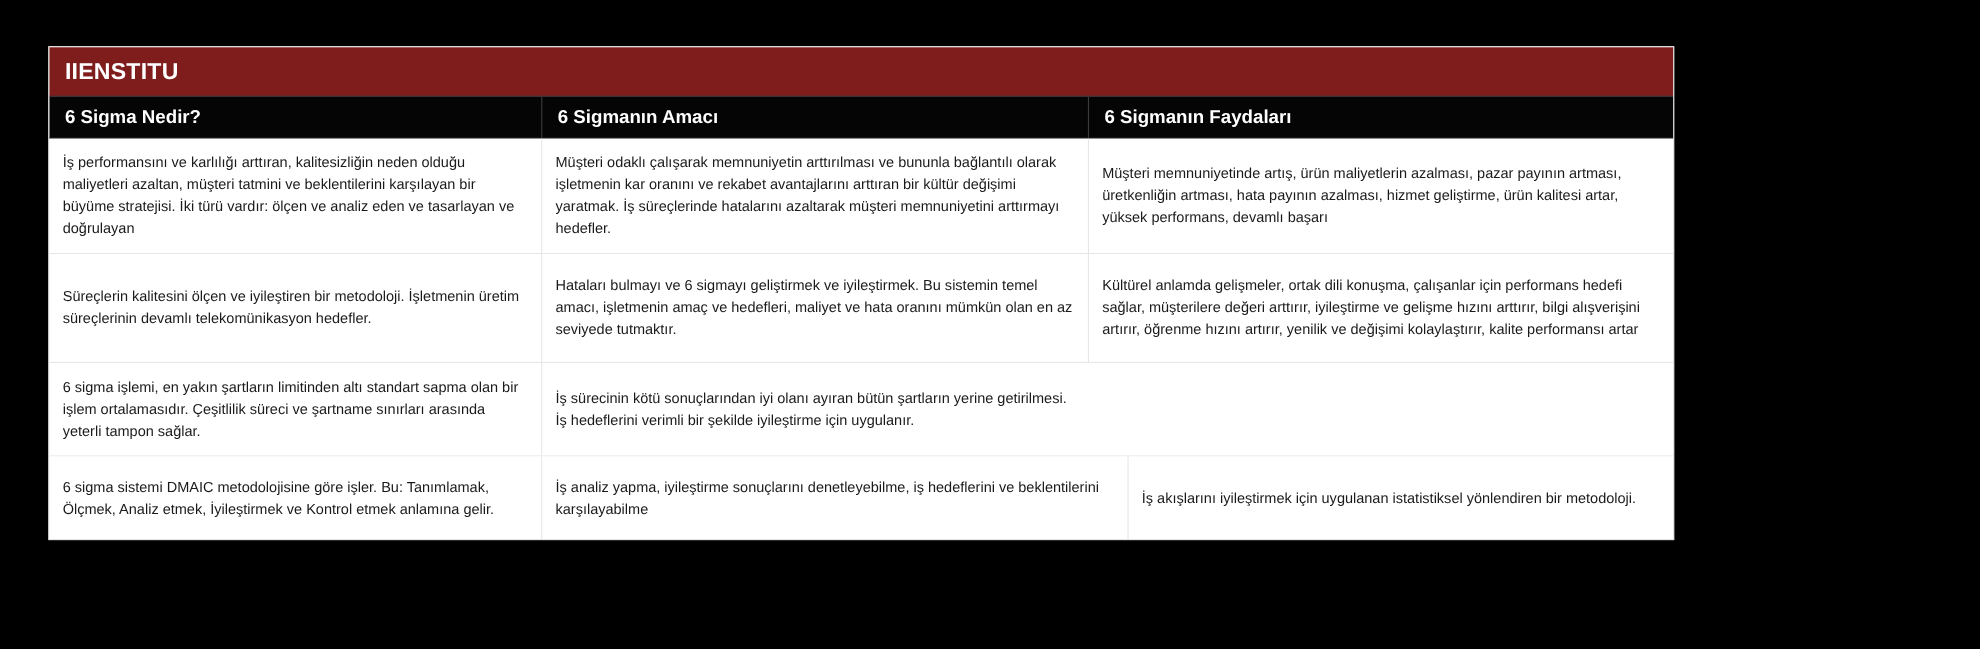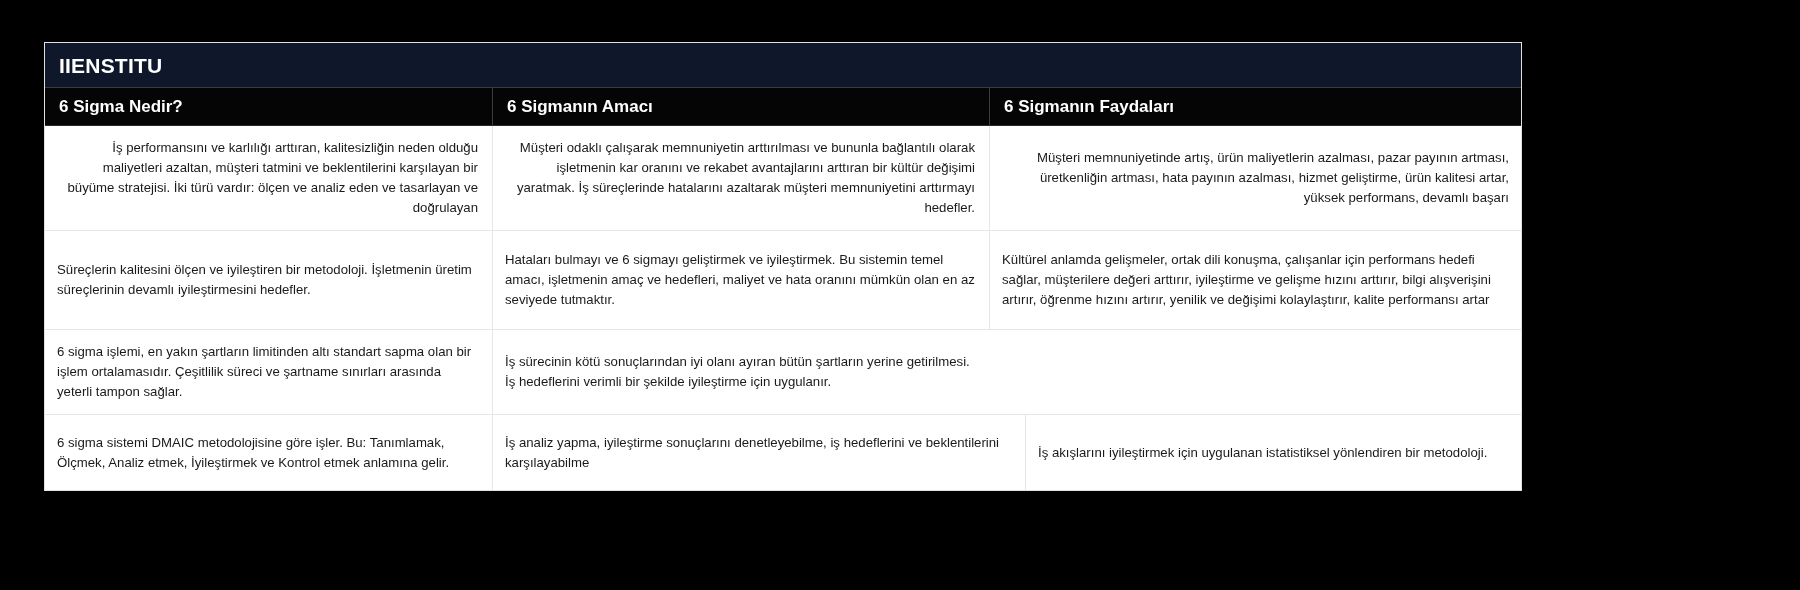--- a/index.html
+++ b/index.html
@@ -28,21 +28,21 @@
     width: 1478px;
     background: #ffffff;
     border: 1px solid #e2e2e2;
     box-sizing: border-box;
     display: flex;
     flex-direction: column;
   }
 
   
   .brand-band {
-    background: #0f172a;
+    background: #7f1d1d;
     height: 45px;
     display: flex;
     align-items: center;
     padding: 0 0 0 14px;
     box-sizing: border-box;
     border-bottom: 1px solid #3a3a3a;
   }
   .brand-logo {
     color: #ffffff;
     font-size: 21px;
@@ -90,21 +90,21 @@
     align-items: center;
   }
   .body-cell:last-child { border-right: none; }
 
   
   .col-0 { width: 448px; flex: 0 0 448px; }
   .col-1 { width: 497px; flex: 0 0 497px; }
   .col-2 { width: 533px; flex: 0 0 533px; }
 
   
-  .row-h-0 { min-height: 103px; text-align: right; }
+  .row-h-0 { min-height: 103px; }
   .row-h-1 { min-height: 98px; }
   .row-h-2 { min-height: 74px; }
   .row-h-3 { min-height: 75px; }
 
   .cell-text { display: block; }
 </style>
 </head>
 <body>
 
 <div id="page">
@@ -128,21 +128,21 @@
       <div class="body-cell col-1">
         <span class="cell-text">Müşteri odaklı çalışarak memnuniyetin arttırılması ve bununla bağlantılı olarak işletmenin kar oranını ve rekabet avantajlarını arttıran bir kültür değişimi yaratmak. İş süreçlerinde hatalarını azaltarak müşteri memnuniyetini arttırmayı hedefler.</span>
       </div>
       <div class="body-cell col-2">
         <span class="cell-text">Müşteri memnuniyetinde artış, ürün maliyetlerin azalması, pazar payının artması, üretkenliğin artması, hata payının azalması, hizmet geliştirme, ürün kalitesi artar, yüksek performans, devamlı başarı</span>
       </div>
     </div>
 
     <div class="body-row row-h-1">
       <div class="body-cell col-0">
-        <span class="cell-text">Süreçlerin kalitesini ölçen ve iyileştiren bir metodoloji. İşletmenin üretim süreçlerinin devamlı iyileştirmesini hedefler.</span>
+        <span class="cell-text">Süreçlerin kalitesini ölçen ve iyileştiren bir metodoloji. İşletmenin üretim süreçlerinin devamlı telekomünikasyon hedefler.</span>
       </div>
       <div class="body-cell col-1">
         <span class="cell-text">Hataları bulmayı ve 6 sigmayı geliştirmek ve iyileştirmek. Bu sistemin temel amacı, işletmenin amaç ve hedefleri, maliyet ve hata oranını mümkün olan en az seviyede tutmaktır.</span>
       </div>
       <div class="body-cell col-2">
         <span class="cell-text">Kültürel anlamda gelişmeler, ortak dili konuşma, çalışanlar için performans hedefi sağlar, müşterilere değeri arttırır, iyileştirme ve gelişme hızını arttırır, bilgi alışverişini artırır, öğrenme hızını artırır, yenilik ve değişimi kolaylaştırır, kalite performansı artar</span>
       </div>
     </div>
 
     <div class="body-row row-h-2">

